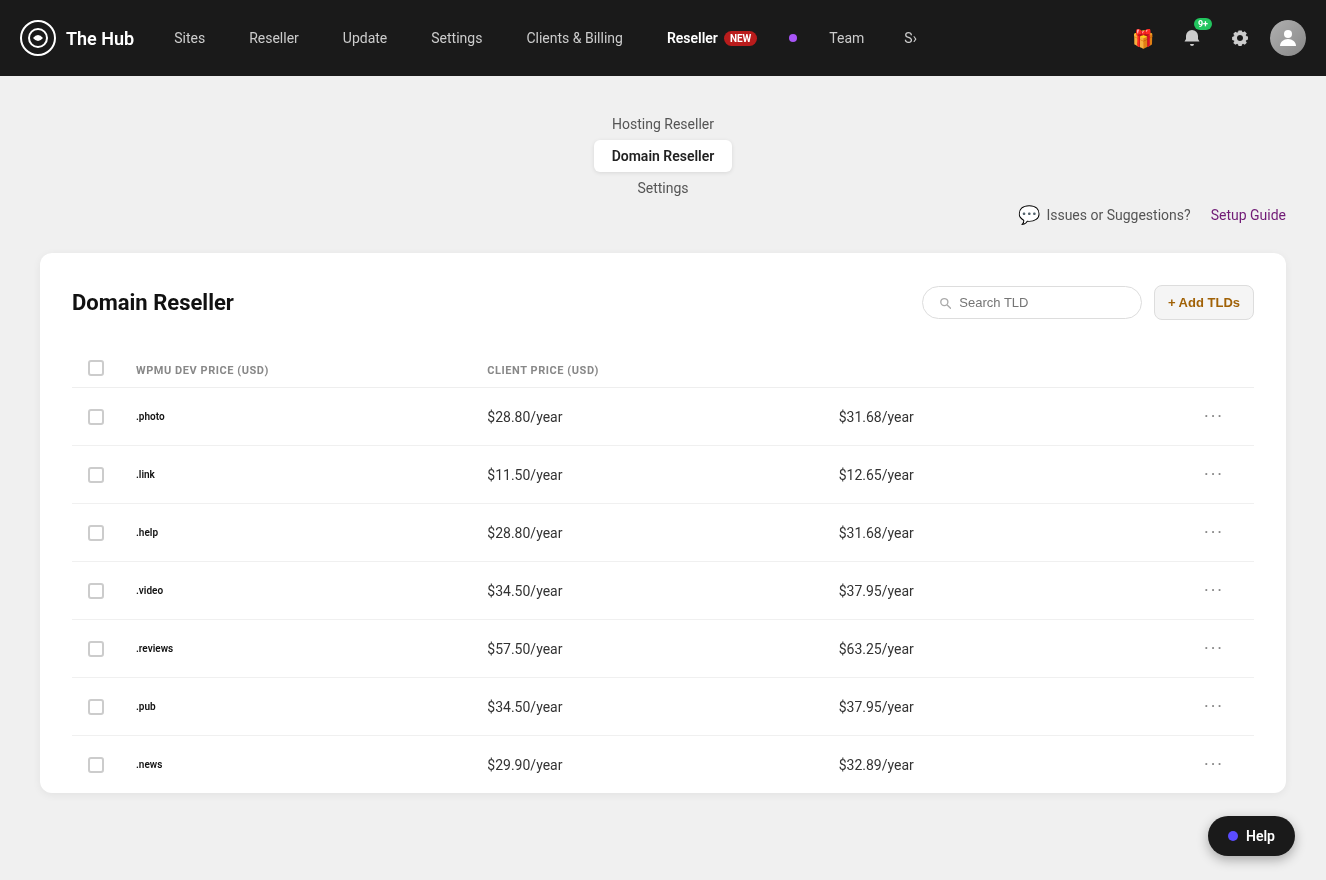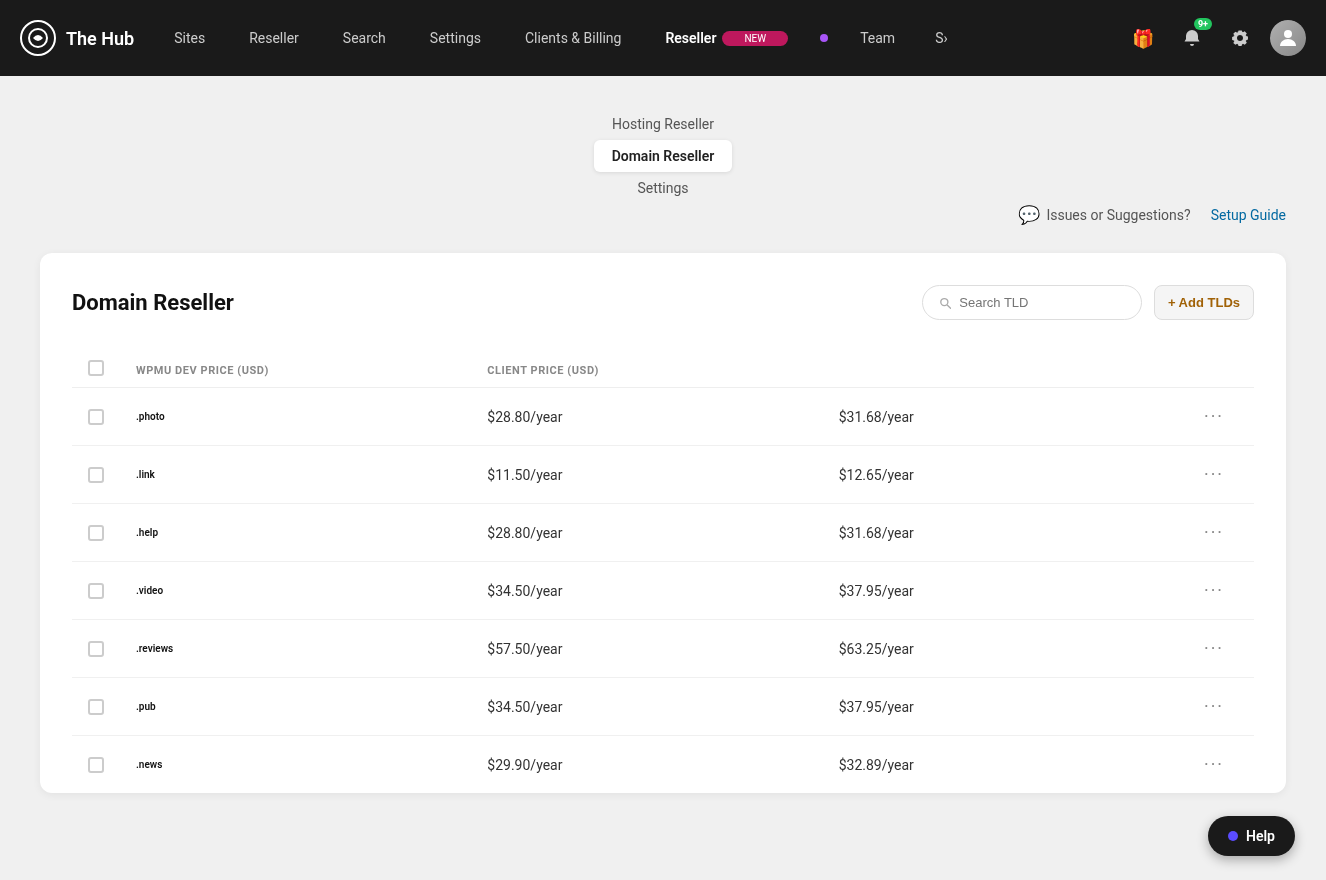--- a/index.html
+++ b/index.html
@@ -50,25 +50,25 @@
       cursor: pointer;
       white-space: nowrap;
     }
     .nav-link.active { color: #fff; font-weight: 600; }
     .nav-badge {
       display: inline-flex;
       align-items: center;
       gap: 6px;
     }
     .new-badge {
-      background: #be185d;
+      background: #b91c1c;
       color: #fff;
       font-size: 10px;
-      font-weight: 400;
-      padding: 2px 22px;
+      font-weight: 700;
+      padding: 2px 6px;
       border-radius: 10px;
     }
     .nav-dot {
       width: 8px;
       height: 8px;
       background: #a855f7;
       border-radius: 50%;
       margin: auto;
     }
     .nav-more {
@@ -158,21 +158,21 @@
     }
     .issues-link {
       display: flex;
       align-items: center;
       gap: 6px;
       color: #555;
       font-size: 14px;
       cursor: pointer;
     }
     .setup-link {
-      color: #0369a1;
+      color: #701a75;
       font-size: 14px;
       cursor: pointer;
     }
 
     
     .main-card {
       background: #fff;
       border-radius: 12px;
       padding: 32px 32px 0 32px;
       box-shadow: 0 2px 8px rgba(0,0,0,0.06);
@@ -184,20 +184,21 @@
     }
     .card-title {
       font-size: 22px;
       font-weight: 700;
       color: #111;
     }
     .card-actions {
       margin-left: auto;
       display: flex;
       gap: 12px;
+      align-items: center;
     }
     .search-box {
       display: flex;
       align-items: center;
       border: 1px solid #ddd;
       border-radius: 20px;
       padding: 8px 16px;
       gap: 8px;
       width: 220px;
     }
@@ -334,21 +335,21 @@
         <circle cx="10" cy="10" r="9" stroke="white" stroke-width="2"></circle>
         <path d="M5 10 Q10 4 15 10 Q10 16 5 10Z" fill="white"></path>
       </svg>
     </div>
     <span>The Hub</span>
   </div>
 
   <div class="nav-links">
     <div class="nav-link">Sites</div>
     <div class="nav-link">Reseller</div>
-    <div class="nav-link">Search</div>
+    <div class="nav-link">Update</div>
     <div class="nav-link">Settings</div>
     <div class="nav-link">Clients &amp; Billing</div>
     <div class="nav-link active">
       <span class="nav-badge">
         <span>Reseller</span>
         <span class="new-badge">NEW</span>
       </span>
     </div>
     <div style="display:flex;flex-direction:column;align-items:center;">
       <div class="nav-dot"></div>

